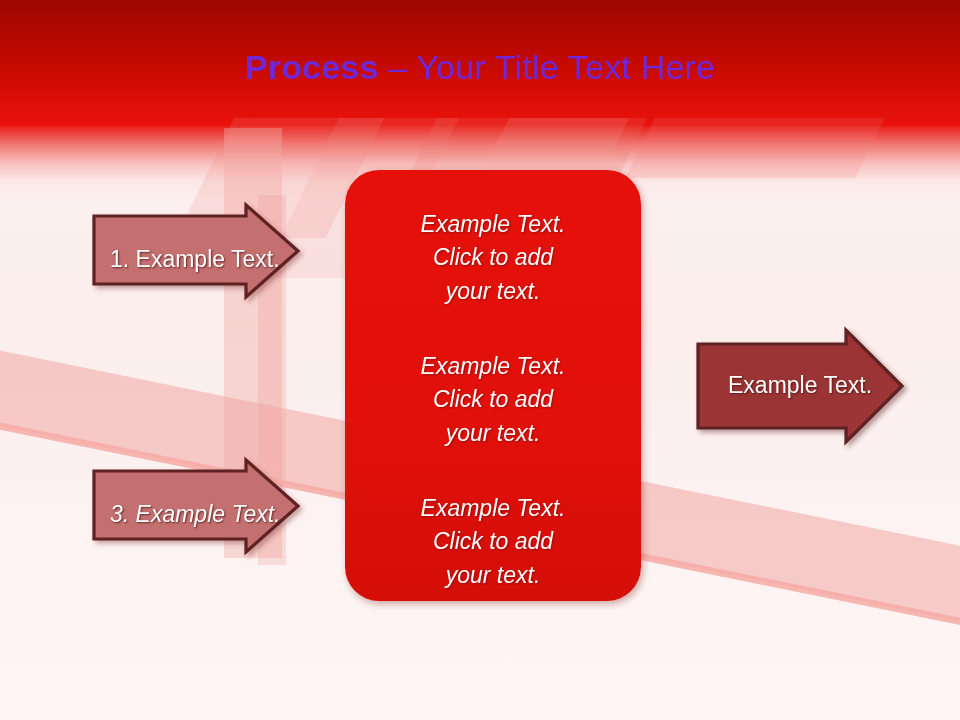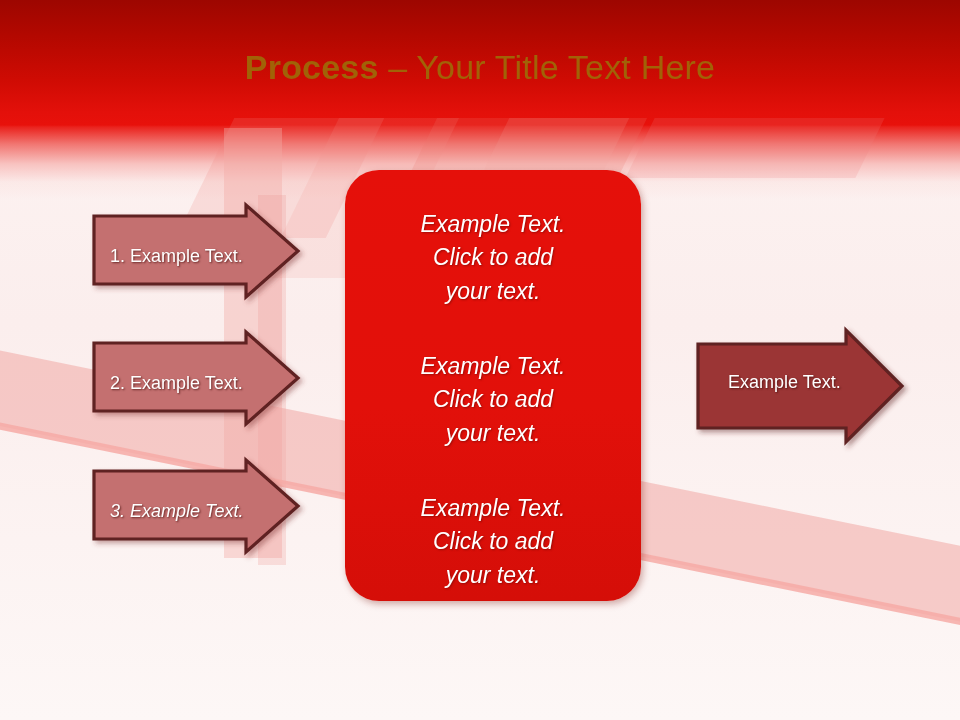--- a/index.html
+++ b/index.html
@@ -121,21 +121,21 @@
     background: rgba(236,150,146,0.26);
     pointer-events: none;
   }
 
   
   .title {
     position: absolute;
     left: 0; top: 48px;
     width: 960px;
     text-align: center;
-    color: #a16207;
+    color: #6d28d9;
     font-size: 34px;
     letter-spacing: 0.2px;
     white-space: nowrap;
   }
   .title .t-bold { font-weight: bold; }
   .title .t-rest { font-weight: normal; }
 
   
   .panel {
     position: absolute;
@@ -167,21 +167,21 @@
   
   .arrow {
     position: absolute;
     display: flex;
     align-items: center;
   }
   .arrow svg { display: block; overflow: visible; }
   .arrow-label {
     position: absolute;
     color: #ffffff;
-    font-size: 18px;
+    font-size: 23px;
     text-shadow: 1px 1px 2px rgba(70,15,12,0.75);
     white-space: nowrap;
     pointer-events: none;
   }
 
   .arrow-left   { left: 90px; }
   .arrow-left-1 { top: 203px; }
   .arrow-left-2 { top: 330px; }
   .arrow-left-3 { top: 458px; font-style: italic; }
   .arrow-left .arrow-label { left: 20px; top: 43px; }
@@ -217,31 +217,20 @@
       <defs>
         <filter id="shL1" x="-20%" y="-20%" width="160%" height="160%">
           <feDropShadow dx="3" dy="3" stdDeviation="2.4" flood-color="#7a3030" flood-opacity="0.42"></feDropShadow>
         </filter>
       </defs>
       <polygon points="4,13 156,13 156,2 208,48 156,94 156,81 4,81" fill="#c46f6f" stroke="#5e2020" stroke-width="3.2" filter="url(#shL1)"></polygon>
     </svg>
     <span class="arrow-label">1. Example Text.</span>
   </div>
 
-  <div class="arrow arrow-left arrow-left-2">
-    <svg width="212" height="96" viewBox="0 0 212 96">
-      <defs>
-        <filter id="shL2" x="-20%" y="-20%" width="160%" height="160%">
-          <feDropShadow dx="3" dy="3" stdDeviation="2.4" flood-color="#7a3030" flood-opacity="0.42"></feDropShadow>
-        </filter>
-      </defs>
-      <polygon points="4,13 156,13 156,2 208,48 156,94 156,81 4,81" fill="#c46f6f" stroke="#5e2020" stroke-width="3.2" filter="url(#shL2)"></polygon>
-    </svg>
-    <span class="arrow-label">2. Example Text.</span>
-  </div>
 
   <div class="arrow arrow-left arrow-left-3">
     <svg width="212" height="96" viewBox="0 0 212 96">
       <defs>
         <filter id="shL3" x="-20%" y="-20%" width="160%" height="160%">
           <feDropShadow dx="3" dy="3" stdDeviation="2.4" flood-color="#7a3030" flood-opacity="0.42"></feDropShadow>
         </filter>
       </defs>
       <polygon points="4,13 156,13 156,2 208,48 156,94 156,81 4,81" fill="#c46f6f" stroke="#5e2020" stroke-width="3.2" filter="url(#shL3)"></polygon>
     </svg>

